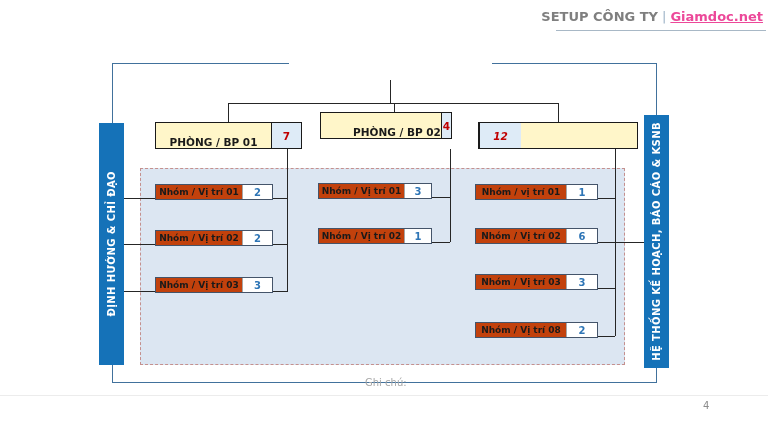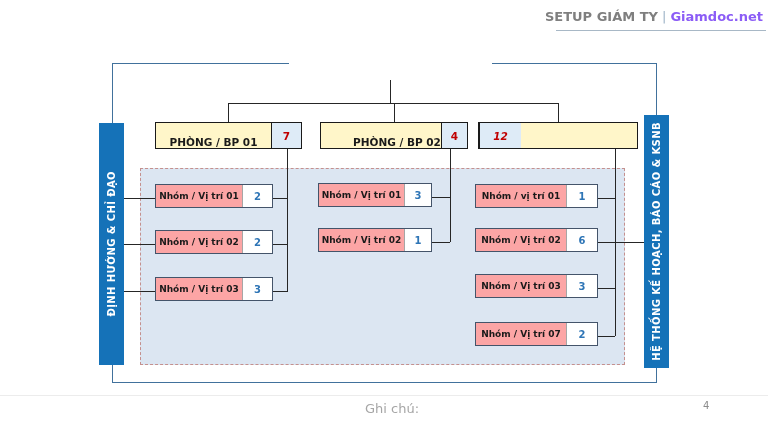--- a/index.html
+++ b/index.html
@@ -5,54 +5,54 @@
   html,body{margin:0;padding:0;background:#fff;}
   #slide{
     position:relative;width:768px;height:432px;background:#ffffff;overflow:hidden;
     font-family:"DejaVu Sans","Liberation Sans",sans-serif;
   }
   .abs{position:absolute;box-sizing:border-box;}
   
   #hdr{top:9px;right:5px;font-size:13px;font-weight:bold;white-space:nowrap;}
   #hdr .t1{color:#7f7f7f;}
   #hdr .sep{color:#9db3c7;font-weight:normal;padding:0 4px;}
-  #hdr .t2{color:#8b5cf6;}
+  #hdr .t2{color:#ec4899;text-decoration:underline;}
   #hdr-line{top:30px;left:556px;width:210px;height:1px;background:#a8b8c6;}
   
   .bl{background:#41719c;}
   .kl{background:#262626;}
   
   #topbox{left:289px;top:47px;width:203px;height:33px;background:#ffc000;border:1.5px solid #7f6000;
     display:flex;align-items:center;justify-content:center;font-size:11.5px;font-weight:bold;color:#1a1a1a;white-space:nowrap;}
   
   .vbar{width:25px;background:#1572b8;display:flex;align-items:center;justify-content:center;}
   .vbar span{writing-mode:vertical-rl;transform:rotate(180deg);color:#ffffff;font-size:10px;font-weight:bold;letter-spacing:.4px;white-space:nowrap;}
   
   #panel{left:140px;top:168px;width:485px;height:197px;background:#dce6f2;border:1px dashed #c4908e;}
   
   .dept{height:27px;border:1.5px solid #1a1a1a;background:#fff6c9;display:flex;}
   .dept .dlabel{flex:1;display:flex;align-items:center;justify-content:center;font-size:10.5px;font-weight:bold;color:#1a1a1a;white-space:nowrap;margin-top:12px;}
   .dept .dnum{border-left:1.5px solid #1a1a1a;background:#deebf7;display:flex;align-items:center;justify-content:center;font-size:10.5px;font-weight:bold;color:#c00000;}
   
-  .gbox{height:24px;border:1.5px solid #44546a;background:#fca5a5;display:flex;}
+  .gbox{height:16px;border:1.5px solid #44546a;background:#c2410c;display:flex;}
   .gbox .glabel{flex:1;display:flex;align-items:center;justify-content:center;font-size:9px;font-weight:bold;color:#1a1a1a;white-space:nowrap;}
   .gbox .gnum{border-left:1px solid #a6a6a6;background:#ffffff;display:flex;align-items:center;justify-content:center;font-size:10px;font-weight:bold;color:#2e75b6;}
   .c1 .gnum{width:29px;} .c2 .gnum{width:26px;} .c3 .gnum{width:30px;}
   
   #foot-line{top:395px;left:0;width:768px;height:1px;background:#ececec;}
-  #note{top:401px;left:365px;font-size:13px;color:#a6a6a6;}
+  #note{top:377px;left:365px;font-size:10px;color:#a6a6a6;}
   #pagenum{top:400px;left:703px;font-size:10px;color:#8c8c8c;}
 </style>
 </head>
 <body>
 
 <div id="slide">
 
   <div class="abs" id="hdr">
-    <span class="t1">SETUP GIÁM TY</span><span class="sep">|</span><span class="t2">Giamdoc.net</span>
+    <span class="t1">SETUP CÔNG TY</span><span class="sep">|</span><span class="t2">Giamdoc.net</span>
   </div>
   <div class="abs" id="hdr-line"></div>
 
   <div class="abs" id="panel"></div>
 
   <div class="abs bl" style="left:112px;top:63px;width:177px;height:1px;"></div>
   <div class="abs bl" style="left:112px;top:63px;width:1px;height:60px;"></div>
   <div class="abs bl" style="left:492px;top:63px;width:164px;height:1px;"></div>
   <div class="abs bl" style="left:656px;top:63px;width:1px;height:52px;"></div>
   <div class="abs bl" style="left:112px;top:365px;width:1px;height:17px;"></div>
@@ -90,21 +90,21 @@
     <span>ĐỊNH HƯỚNG &amp; CHỈ ĐẠO</span>
   </div>
   <div class="abs vbar" style="left:644px;top:115px;height:253px;">
     <span>HỆ THỐNG KẾ HOẠCH, BÁO CÁO &amp; KSNB</span>
   </div>
 
   <div class="abs dept" style="left:155px;top:122px;width:147px;">
     <div class="dlabel">PHÒNG / BP 01</div>
     <div class="dnum" style="width:29px;">7</div>
   </div>
-  <div class="abs dept" style="left:320px;top:122px;width:148px;padding-left:32px;">
+  <div class="abs dept" style="left:320px;top:112px;width:132px;padding-left:32px;">
     <div class="dlabel">PHÒNG / BP 02</div>
     <div class="dnum" style="width:35px;">4</div>
   </div>
   <div class="abs dept" style="left:478px;top:122px;width:160px;">
     <div class="dnum" style="width:41px;font-style:italic;">12</div>
   </div>
 
   <div class="abs gbox c1" style="left:155px;top:184px;width:118px;">
     <div class="glabel">Nhóm / Vị trí 01</div>
     <div class="gnum">2</div>
@@ -133,21 +133,21 @@
   </div>
   <div class="abs gbox c3" style="left:475px;top:228px;width:123px;">
     <div class="glabel">Nhóm / Vị trí 02</div>
     <div class="gnum">6</div>
   </div>
   <div class="abs gbox c3" style="left:475px;top:274px;width:123px;">
     <div class="glabel">Nhóm / Vị trí 03</div>
     <div class="gnum">3</div>
   </div>
   <div class="abs gbox c3" style="left:475px;top:322px;width:123px;">
-    <div class="glabel">Nhóm / Vị trí 07</div>
+    <div class="glabel">Nhóm / Vị trí 08</div>
     <div class="gnum">2</div>
   </div>
 
   <div class="abs" id="foot-line"></div>
   <div class="abs" id="note">Ghi chú:</div>
   <div class="abs" id="pagenum">4</div>
 
 </div>
 
 </body></html>

